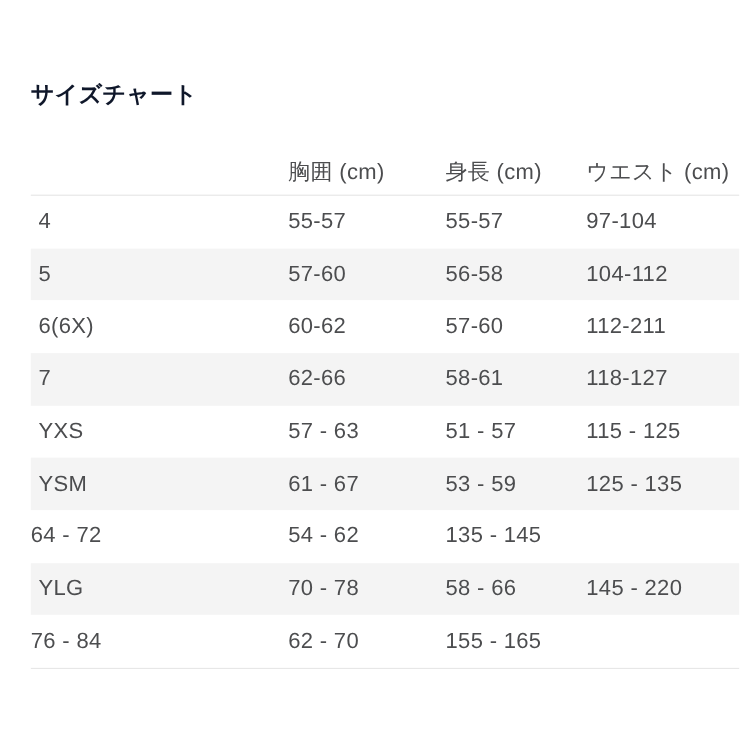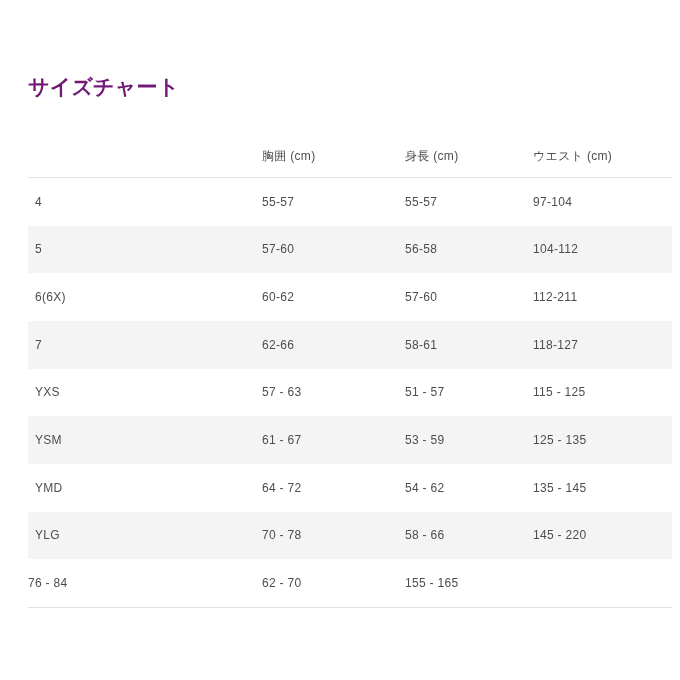--- a/index.html
+++ b/index.html
@@ -17,29 +17,29 @@
     height: 680px;
     background: #ffffff;
   }
   .title {
     position: absolute;
     left: 28px;
     top: 74px;
     font-size: 21px;
     line-height: 25px;
     font-weight: 700;
-    color: #701a75;
+    color: #0f172a;
     letter-spacing: 0.2px;
   }
   .size-table {
     position: absolute;
     left: 28px;
     top: 135px;
     width: 644px;
-    font-size: 12px;
+    font-size: 20px;
     color: #4c4d4f;
     letter-spacing: 0.3px;
   }
   .thead {
     display: grid;
     grid-template-columns: 234px 143px 128px 139px;
     height: 42px;
     align-items: center;
     background: #ffffff;
   }
@@ -108,21 +108,20 @@
           <div class="cell waist">51 - 57</div>
           <div class="cell height">115 - 125</div>
         </div>
         <div class="trow alt">
           <div class="cell size">YSM</div>
           <div class="cell chest">61 - 67</div>
           <div class="cell waist">53 - 59</div>
           <div class="cell height">125 - 135</div>
         </div>
         <div class="trow">
-          <div class="cell size">YMD</div>
           <div class="cell chest">64 - 72</div>
           <div class="cell waist">54 - 62</div>
           <div class="cell height">135 - 145</div>
         </div>
         <div class="trow alt">
           <div class="cell size">YLG</div>
           <div class="cell chest">70 - 78</div>
           <div class="cell waist">58 - 66</div>
           <div class="cell height">145 - 220</div>
         </div>

